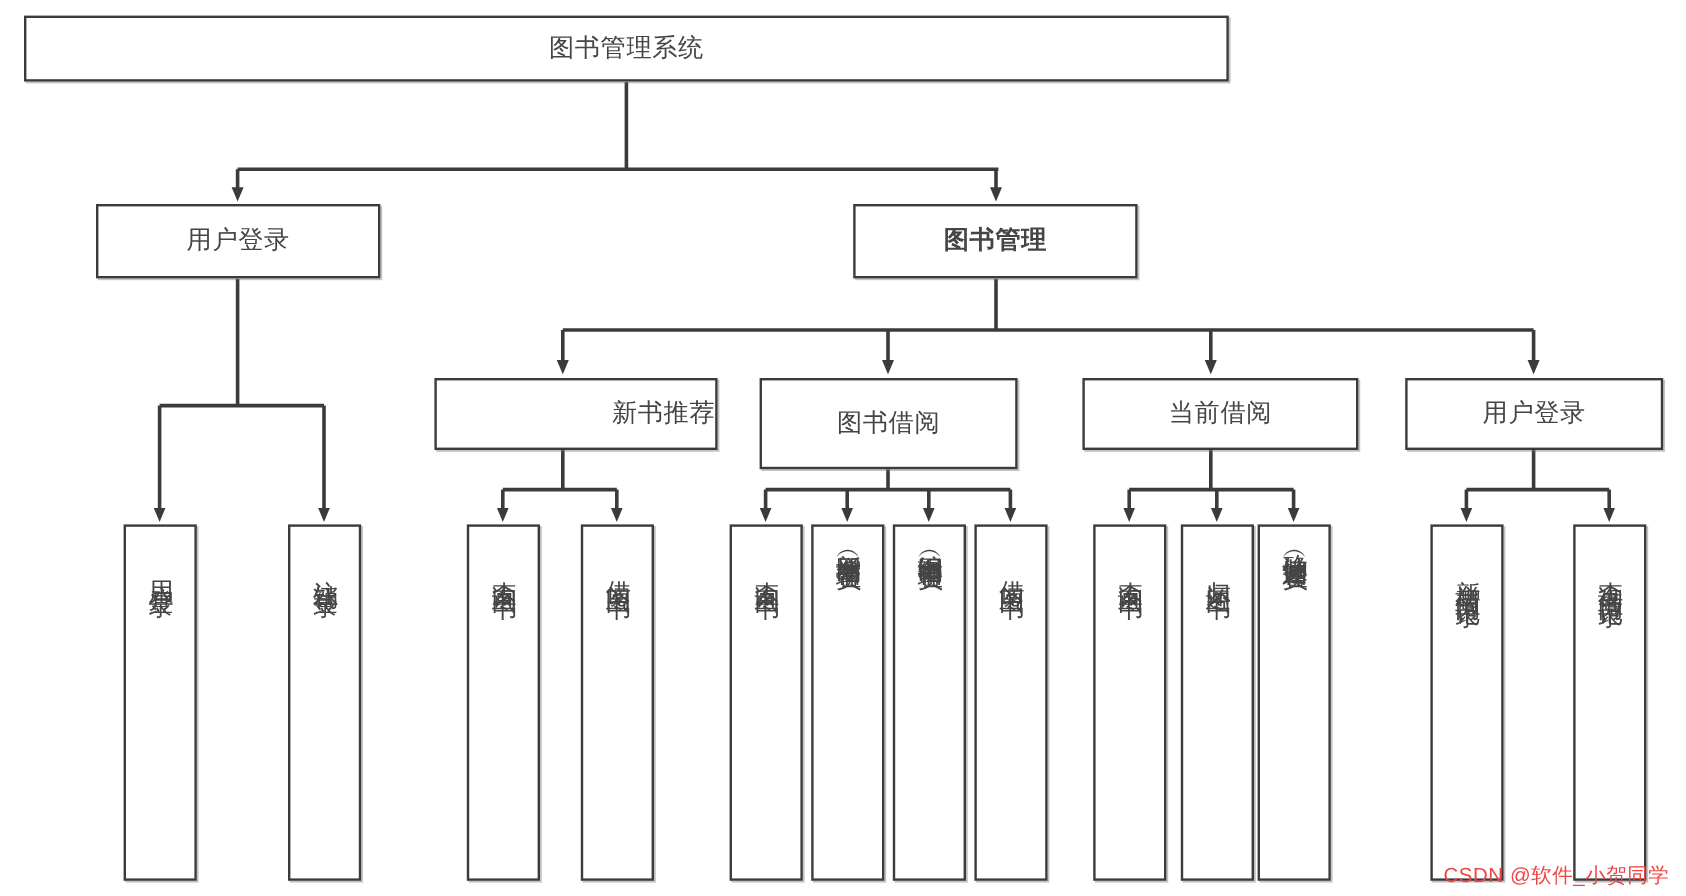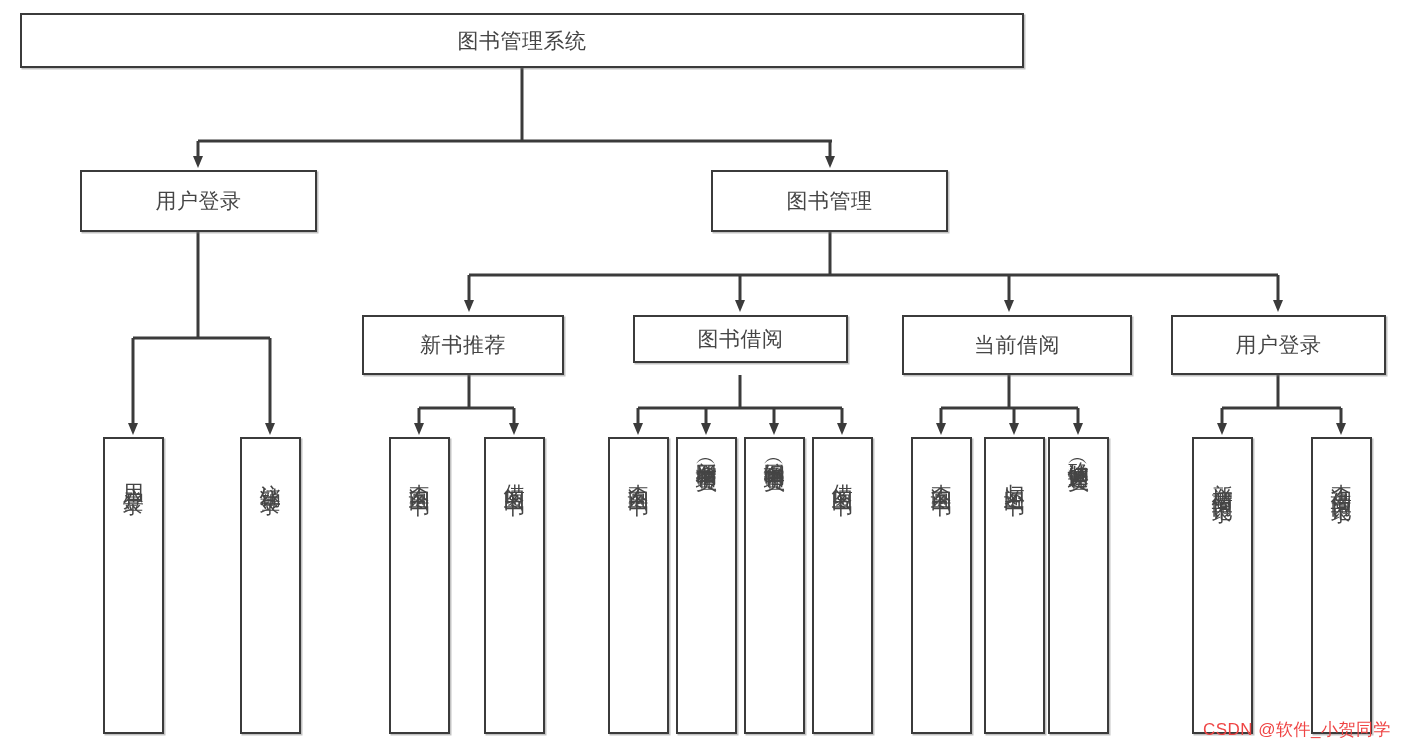--- a/index.html
+++ b/index.html
@@ -129,28 +129,28 @@
     </g>
   </svg>
 
   <div class="node" style="left:20px; top:13px; width:1004px; height:55px;">
     <span class="lbl">图书管理系统</span>
   </div>
 
   <div class="node" style="left:80px; top:170px; width:237px; height:62px;">
     <span class="lbl">用户登录</span>
   </div>
-  <div class="node" style="left:711px; top:170px; width:237px; height:62px;">
+  <div class="node" style="left:711px; top:170px; width:237px; height:62px;font-weight:bold;">
     <span class="lbl">图书管理</span>
   </div>
 
-  <div class="node" style="left:362px; top:315px; width:202px; height:60px;">
+  <div class="node" style="left:362px; top:315px; width:236px; height:60px;justify-content:flex-end;">
     <span class="lbl">新书推荐</span>
   </div>
-  <div class="node" style="left:633px; top:315px; width:215px; height:48px;">
+  <div class="node" style="left:633px; top:315px; width:215px; height:76px;">
     <span class="lbl">图书借阅</span>
   </div>
   <div class="node" style="left:902px; top:315px; width:230px; height:60px;">
     <span class="lbl">当前借阅</span>
   </div>
   <div class="node" style="left:1171px; top:315px; width:215px; height:60px;">
     <span class="lbl">用户登录</span>
   </div>
 
   <div class="node vertical" style="left:103px; top:437px; width:61px; height:297px;">

